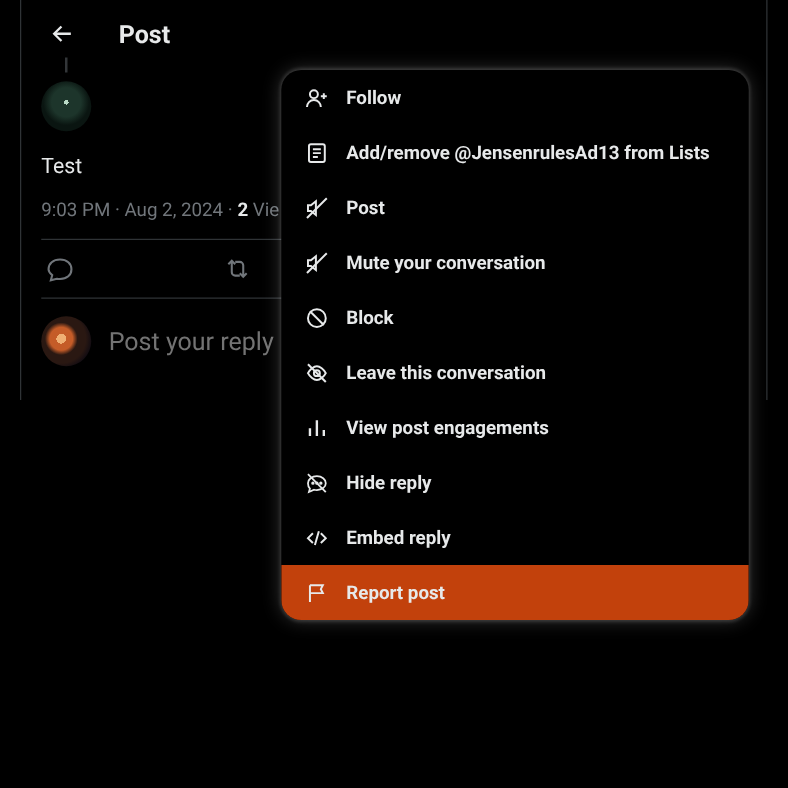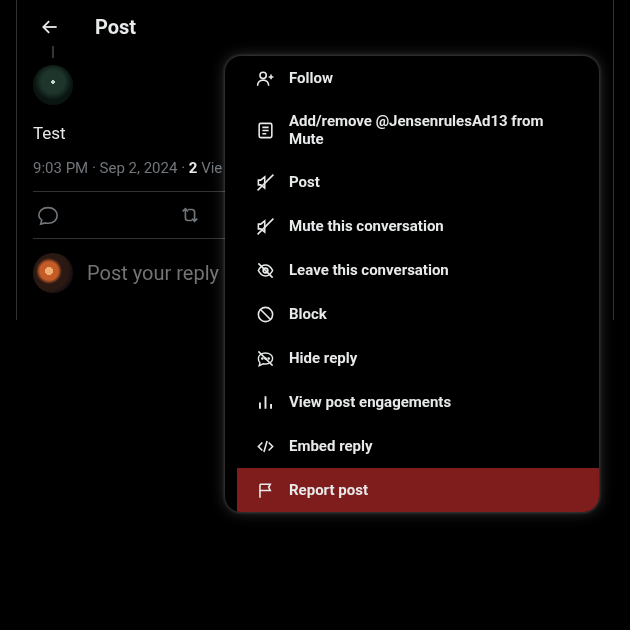--- a/index.html
+++ b/index.html
@@ -128,24 +128,23 @@
       border-radius: 16px;
       box-shadow: 0 0 15px rgba(255,255,255,0.2), 0 0 3px 1px rgba(255,255,255,0.15);
       overflow: hidden;
     }
     .menu-item {
       display: flex;
       align-items: center;
       gap: 14px;
       padding: 12px 18px;
       cursor: pointer;
-      margin-left: 12px;
     }
     .menu-item:hover, .menu-item.hovered {
-      background: #7f1d1d;
+      background: #c2410c;
     }
     .menu-icon {
       width: 20px;
       height: 20px;
       display: flex;
       align-items: center;
       justify-content: center;
       color: #e7e9ea;
       flex-shrink: 0;
     }
@@ -169,21 +168,21 @@
     </div>
     <div class="header-title">Post</div>
   </div>
   <div class="thread-line"></div>
   <div class="post-area">
     <div class="avatar-row">
       <div class="avatar"></div>
     </div>
     <div class="post-text">Test</div>
     <div class="meta-row">
-      <span>9:03 PM</span> · <span>Sep 2, 2024</span> · <span class="bold">2</span> <span>Vie</span>
+      <span>9:03 PM</span> · <span>Aug 2, 2024</span> · <span class="bold">2</span> <span>Vie</span>
     </div>
     <div class="divider"></div>
     <div class="action-bar">
       <div class="action-icon">
         <svg width="22" height="22" viewBox="0 0 24 24" fill="none" stroke="#71767b" stroke-width="1.8">
             <path d="M2 12.5c0-5 4-8.5 10-8.5s10 3.5 10 8.5-4 8.5-10 8.5c-1 0-2-.1-2.8-.3L4 22l1.2-4.4C3.2 16 2 14.4 2 12.5z"></path>
           </svg>
       </div>
       <div class="action-icon">
         <svg width="22" height="22" viewBox="0 0 24 24" fill="none" stroke="#71767b" stroke-width="1.8">
@@ -211,81 +210,81 @@
       </span>
     <span class="menu-label">Follow</span>
   </div>
   <div class="menu-item">
     <span class="menu-icon">
         <svg width="19" height="19" viewBox="0 0 24 24" fill="none" stroke="#e7e9ea" stroke-width="2">
           <rect x="4" y="3" width="16" height="18" rx="2"></rect>
           <path d="M8 8h8M8 12h8M8 16h5"></path>
         </svg>
       </span>
-    <span class="menu-label">Add/remove @JensenrulesAd13 from Mute</span>
+    <span class="menu-label">Add/remove @JensenrulesAd13 from Lists</span>
   </div>
   <div class="menu-item">
     <span class="menu-icon">
         <svg width="19" height="19" viewBox="0 0 24 24" fill="none" stroke="#e7e9ea" stroke-width="2">
           <path d="M11 5L6 9H3v6h3l5 4V5z"></path>
           <path d="M22 2L2 22"></path>
         </svg>
       </span>
     <span class="menu-label">Post</span>
   </div>
   <div class="menu-item">
     <span class="menu-icon">
         <svg width="19" height="19" viewBox="0 0 24 24" fill="none" stroke="#e7e9ea" stroke-width="2">
           <path d="M11 5L6 9H3v6h3l5 4V5z"></path>
           <path d="M22 2L2 22"></path>
         </svg>
       </span>
-    <span class="menu-label">Mute this conversation</span>
+    <span class="menu-label">Mute your conversation</span>
+  </div>
+  <div class="menu-item">
+    <span class="menu-icon">
+        <svg width="19" height="19" viewBox="0 0 24 24" fill="none" stroke="#e7e9ea" stroke-width="2">
+          <circle cx="12" cy="12" r="9"></circle>
+          <path d="M5 5l14 14"></path>
+        </svg>
+      </span>
+    <span class="menu-label">Block</span>
   </div>
   <div class="menu-item">
     <span class="menu-icon">
         <svg width="19" height="19" viewBox="0 0 24 24" fill="none" stroke="#e7e9ea" stroke-width="2">
           <circle cx="12" cy="12" r="3"></circle>
           <path d="M3 12c2-4 6-7 9-7s7 3 9 7c-2 4-6 7-9 7s-7-3-9-7z"></path>
           <path d="M3 3l18 18"></path>
         </svg>
       </span>
     <span class="menu-label">Leave this conversation</span>
   </div>
   <div class="menu-item">
     <span class="menu-icon">
-        <svg width="19" height="19" viewBox="0 0 24 24" fill="none" stroke="#e7e9ea" stroke-width="2">
-          <circle cx="12" cy="12" r="9"></circle>
-          <path d="M5 5l14 14"></path>
-        </svg>
-      </span>
-    <span class="menu-label">Block</span>
+        <svg width="19" height="19" viewBox="0 0 24 24" fill="none" stroke="#e7e9ea" stroke-width="2.4">
+          <path d="M5 20V12M12 20V4M19 20v-6"></path>
+        </svg>
+      </span>
+    <span class="menu-label">View post engagements</span>
   </div>
   <div class="menu-item">
     <span class="menu-icon">
         <svg width="19" height="19" viewBox="0 0 24 24" fill="none" stroke="#e7e9ea" stroke-width="1.8">
           <path d="M3 12c0-4 4-7 9-7s9 3 9 7-4 7-9 7c-1 0-2-.1-2.8-.3L4 21l1-3.5C3.5 16 3 14 3 12z"></path>
           <circle cx="8" cy="12" r="0.8" fill="#e7e9ea"></circle>
           <circle cx="12" cy="12" r="0.8" fill="#e7e9ea"></circle>
           <circle cx="16" cy="12" r="0.8" fill="#e7e9ea"></circle>
           <path d="M3 3l18 18"></path>
         </svg>
       </span>
     <span class="menu-label">Hide reply</span>
   </div>
   <div class="menu-item">
     <span class="menu-icon">
-        <svg width="19" height="19" viewBox="0 0 24 24" fill="none" stroke="#e7e9ea" stroke-width="2.4">
-          <path d="M5 20V12M12 20V4M19 20v-6"></path>
-        </svg>
-      </span>
-    <span class="menu-label">View post engagements</span>
-  </div>
-  <div class="menu-item">
-    <span class="menu-icon">
         <svg width="19" height="19" viewBox="0 0 24 24" fill="none" stroke="#e7e9ea" stroke-width="2">
           <path d="M8 7l-5 5 5 5M16 7l5 5-5 5M14 5l-4 14"></path>
         </svg>
       </span>
     <span class="menu-label">Embed reply</span>
   </div>
   <div class="menu-item hovered">
     <span class="menu-icon">
         <svg width="19" height="19" viewBox="0 0 24 24" fill="none" stroke="#e7e9ea" stroke-width="2">
           <path d="M5 21V4"></path>

